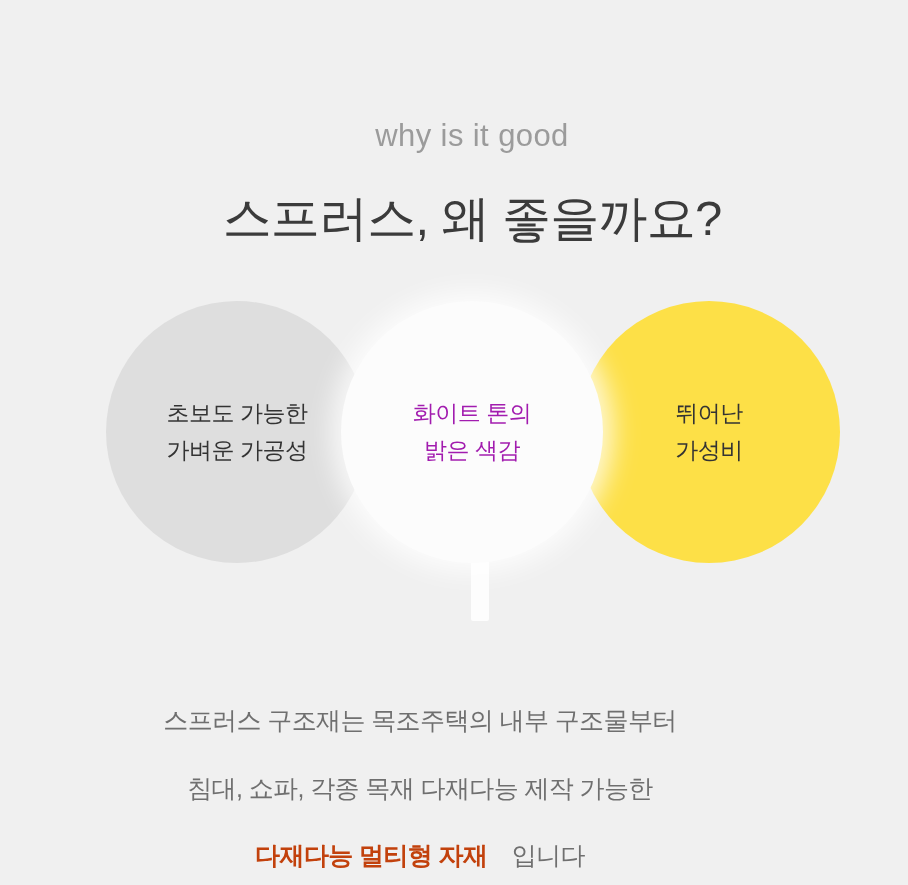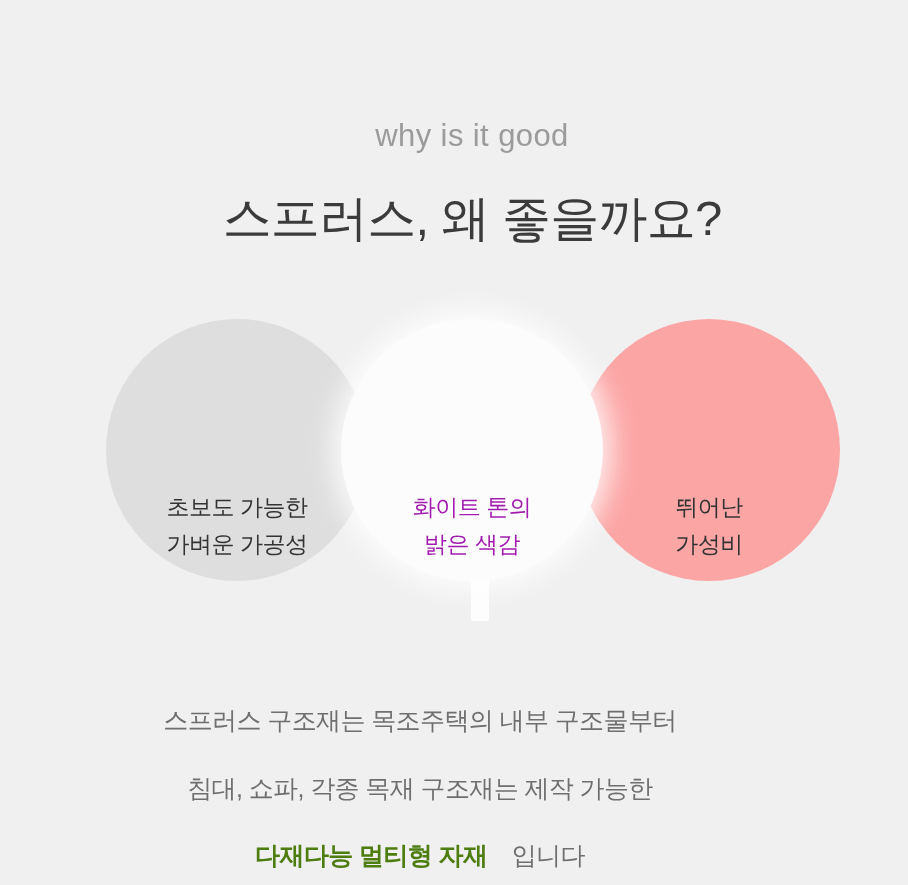--- a/index.html
+++ b/index.html
@@ -49,26 +49,26 @@
   .circles {
     position: absolute;
     top: 283px;
     left: 0;
     width: 908px;
     height: 266px;
   }
 
   .circle {
     position: absolute;
-    top: 18px;
+    top: 0;
     width: 262px;
     height: 262px;
     border-radius: 50%;
     display: flex;
-    align-items: flex-end;
+    align-items: center;
     justify-content: center;
     text-align: center;
   }
 
   .circle-label {
     font-size: 23px;
     font-weight: 400;
     line-height: 1.62;
     color: #333333;
     letter-spacing: -0.5px;
@@ -76,21 +76,21 @@
   }
 
   .circle-left {
     left: 88px;
     background: #dedede;
     z-index: 1;
   }
 
   .circle-right {
     left: 560px;
-    background: #fca5a5;
+    background: #fde047;
     z-index: 1;
   }
 
   .circle-center {
     left: 323px;
     background: #fcfcfc;
     z-index: 3;
     box-shadow: 0 0 26px 10px rgba(255,255,255,0.78);
   }
 
@@ -123,21 +123,21 @@
   .caption-line {
     font-size: 25px;
     font-weight: 400;
     line-height: 1.98;
     color: #6f6f6f;
     letter-spacing: -0.6px;
   }
 
   .caption-strong {
     font-weight: 700;
-    color: #4d7c0f;
+    color: #c2410c;
   }
 </style>
 </head>
 <body>
 
 <div class="page">
 
   <div class="header">
     <div class="eyebrow">why is it good</div>
     <h1 class="headline">스프러스, 왜 좋을까요?</h1>
@@ -159,19 +159,19 @@
       <div class="circle-label">화이트 톤의
 밝은 색감</div>
     </div>
 
   </div>
 
   <div class="connector"></div>
 
   <div class="caption">
     <div class="caption-line">스프러스 구조재는 목조주택의 내부 구조물부터</div>
-    <div class="caption-line">침대, 쇼파, 각종 목재 구조재는 제작 가능한</div>
+    <div class="caption-line">침대, 쇼파, 각종 목재 다재다능 제작 가능한</div>
     <div class="caption-line">
       <span class="caption-strong">다재다능 멀티형 자재</span><span> 입니다</span>
     </div>
   </div>
 
 </div>
 
 </body></html>

